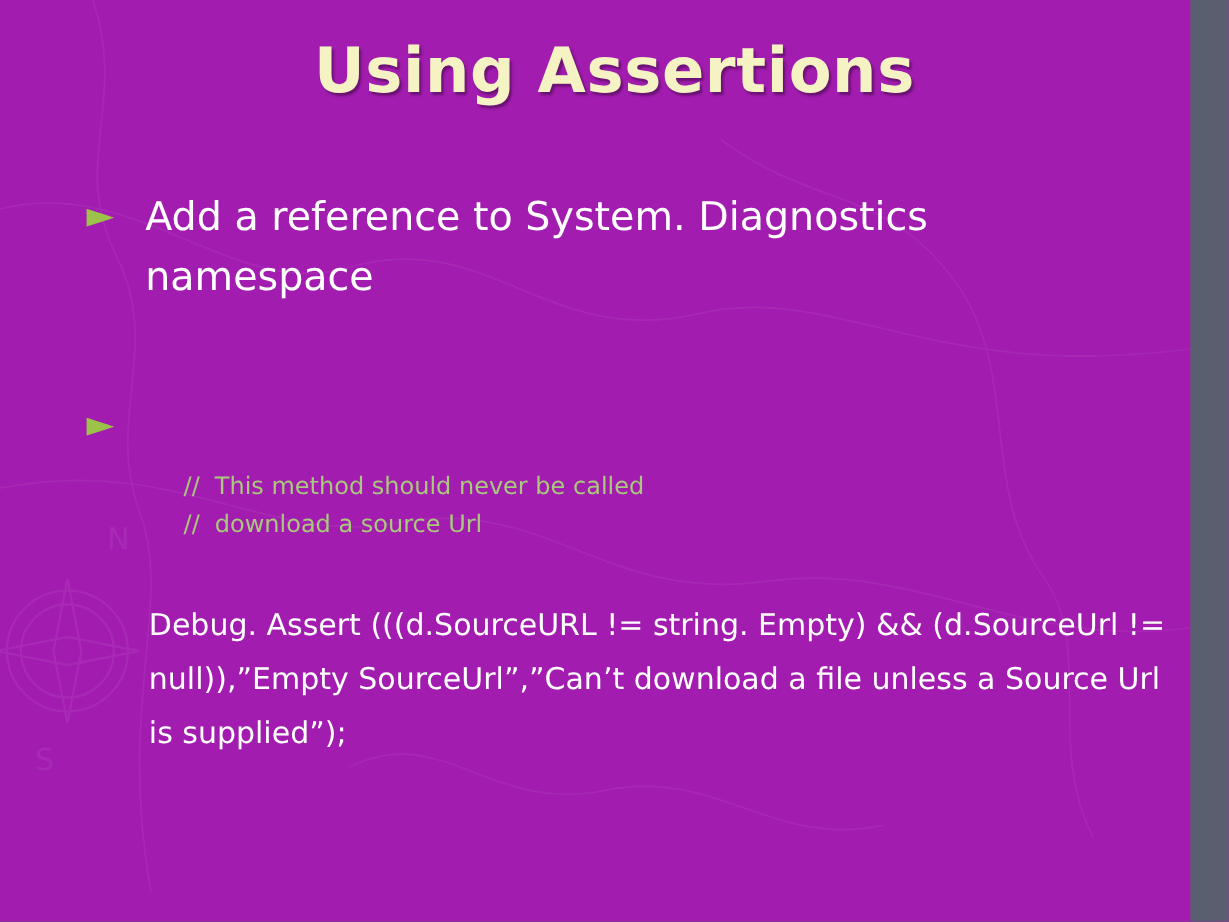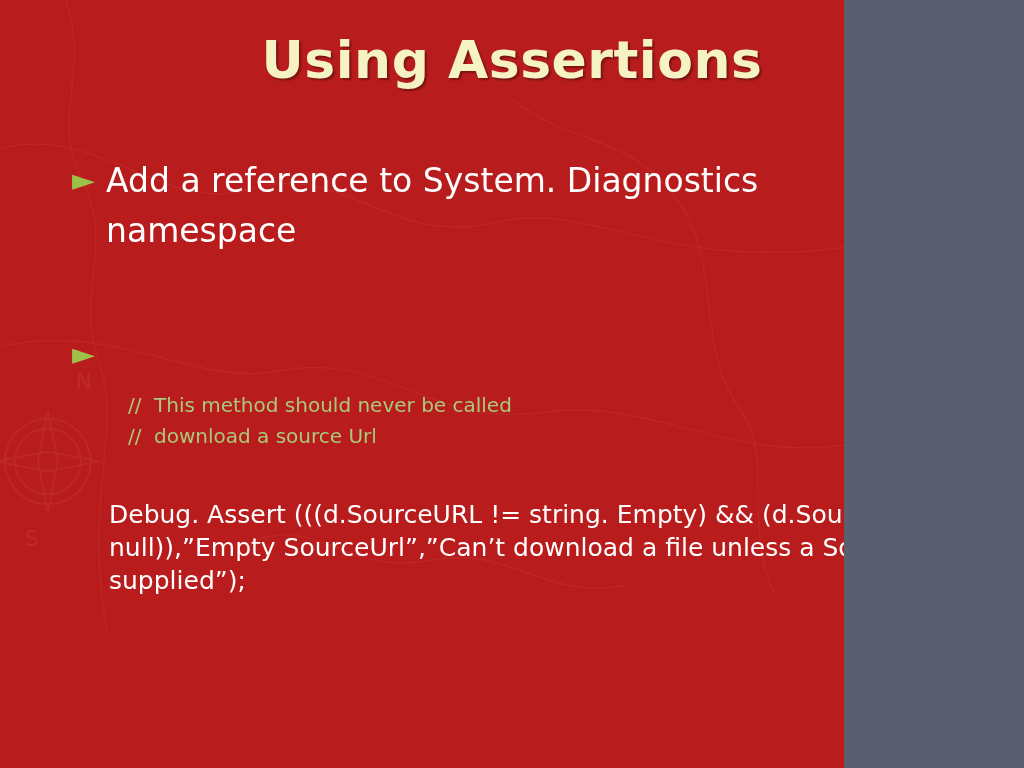--- a/index.html
+++ b/index.html
@@ -8,23 +8,23 @@
   }
   body {
     width: 1024px;
     height: 768px;
     overflow: hidden;
     background: #5a5f70;
     font-family: "DejaVu Sans", sans-serif;
   }
   .slide {
     position: relative;
-    width: 844px;
+    width: 992px;
     height: 768px;
-    background: #b91c1c;
+    background: #a21caf;
     overflow: hidden;
   }
   
   .watermark {
     position: absolute;
     inset: 0;
     pointer-events: none;
     opacity: 0.10;
   }
   .slide-title {
@@ -58,38 +58,39 @@
     line-height: 44px;
     text-align: left;
     margin-top: 2px;
   }
   .bullet-text {
     flex: 1 1 auto;
     color: #ffffff;
     font-size: 33px;
     line-height: 50px;
     max-width: 700px;
+    margin-left: 15px;
   }
   .spacer-1 { height: 60px; }
   .comment-block {
-    margin-left: 56px;
+    margin-left: 81px;
     color: #a9c97c;
     font-size: 20px;
     line-height: 31px;
   }
   .comment-line .slashes {
     display: inline-block;
     width: 26px;
   }
   .spacer-2 { height: 46px; }
   .code-block {
-    margin-left: 37px;
+    margin-left: 52px;
     color: #ffffff;
     font-size: 25px;
-    line-height: 33px;
+    line-height: 45px;
     max-width: 890px;
   }
 </style>
 </head>
 <body>
 
 <div class="slide">
 
   <svg class="watermark" viewBox="0 0 1024 768" preserveAspectRatio="none">
     <g stroke="#ffffff" stroke-width="1.5" fill="none" opacity="0.5">

